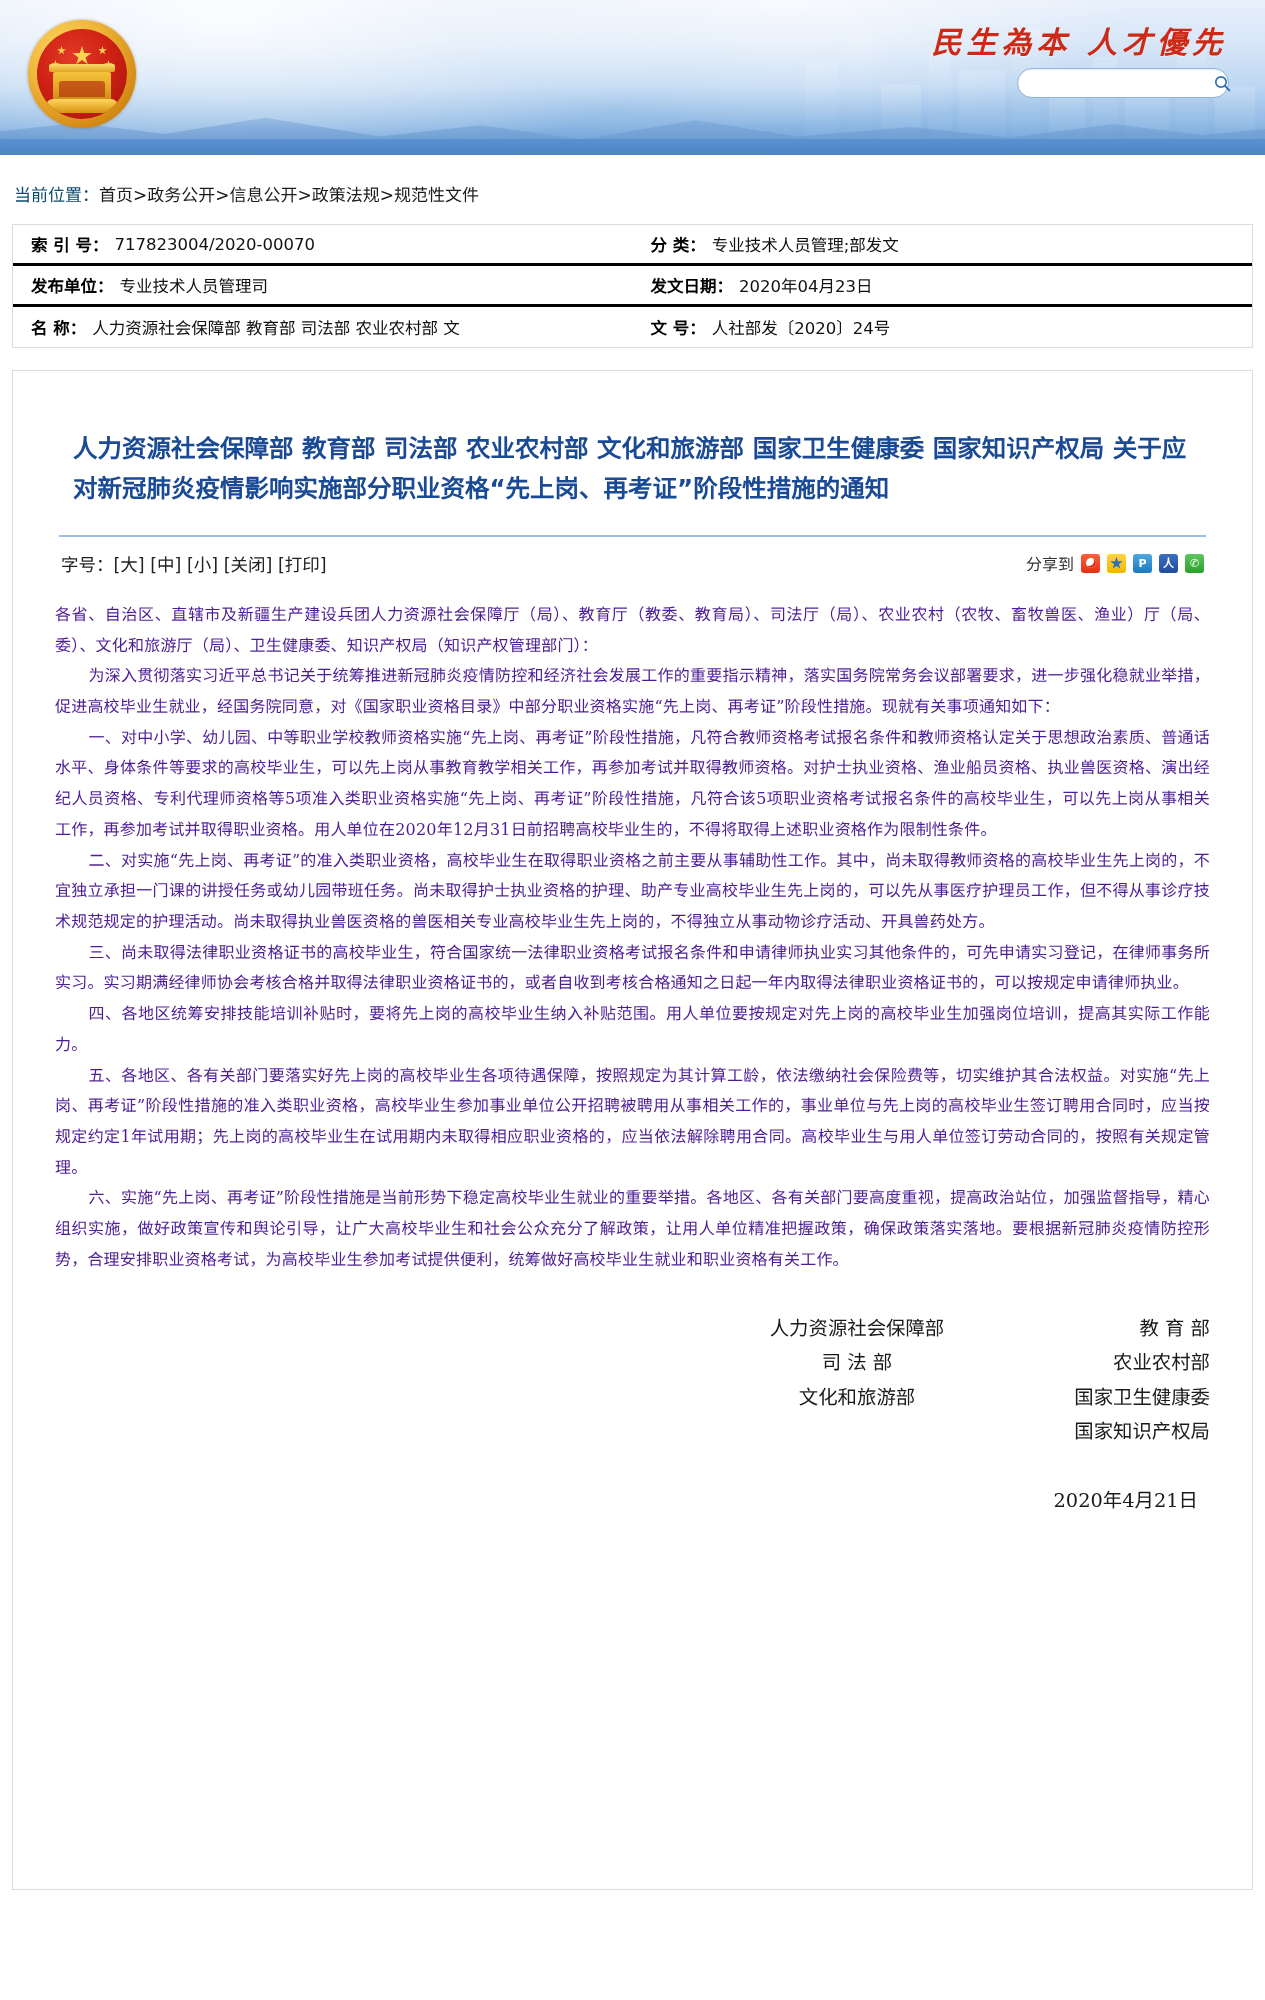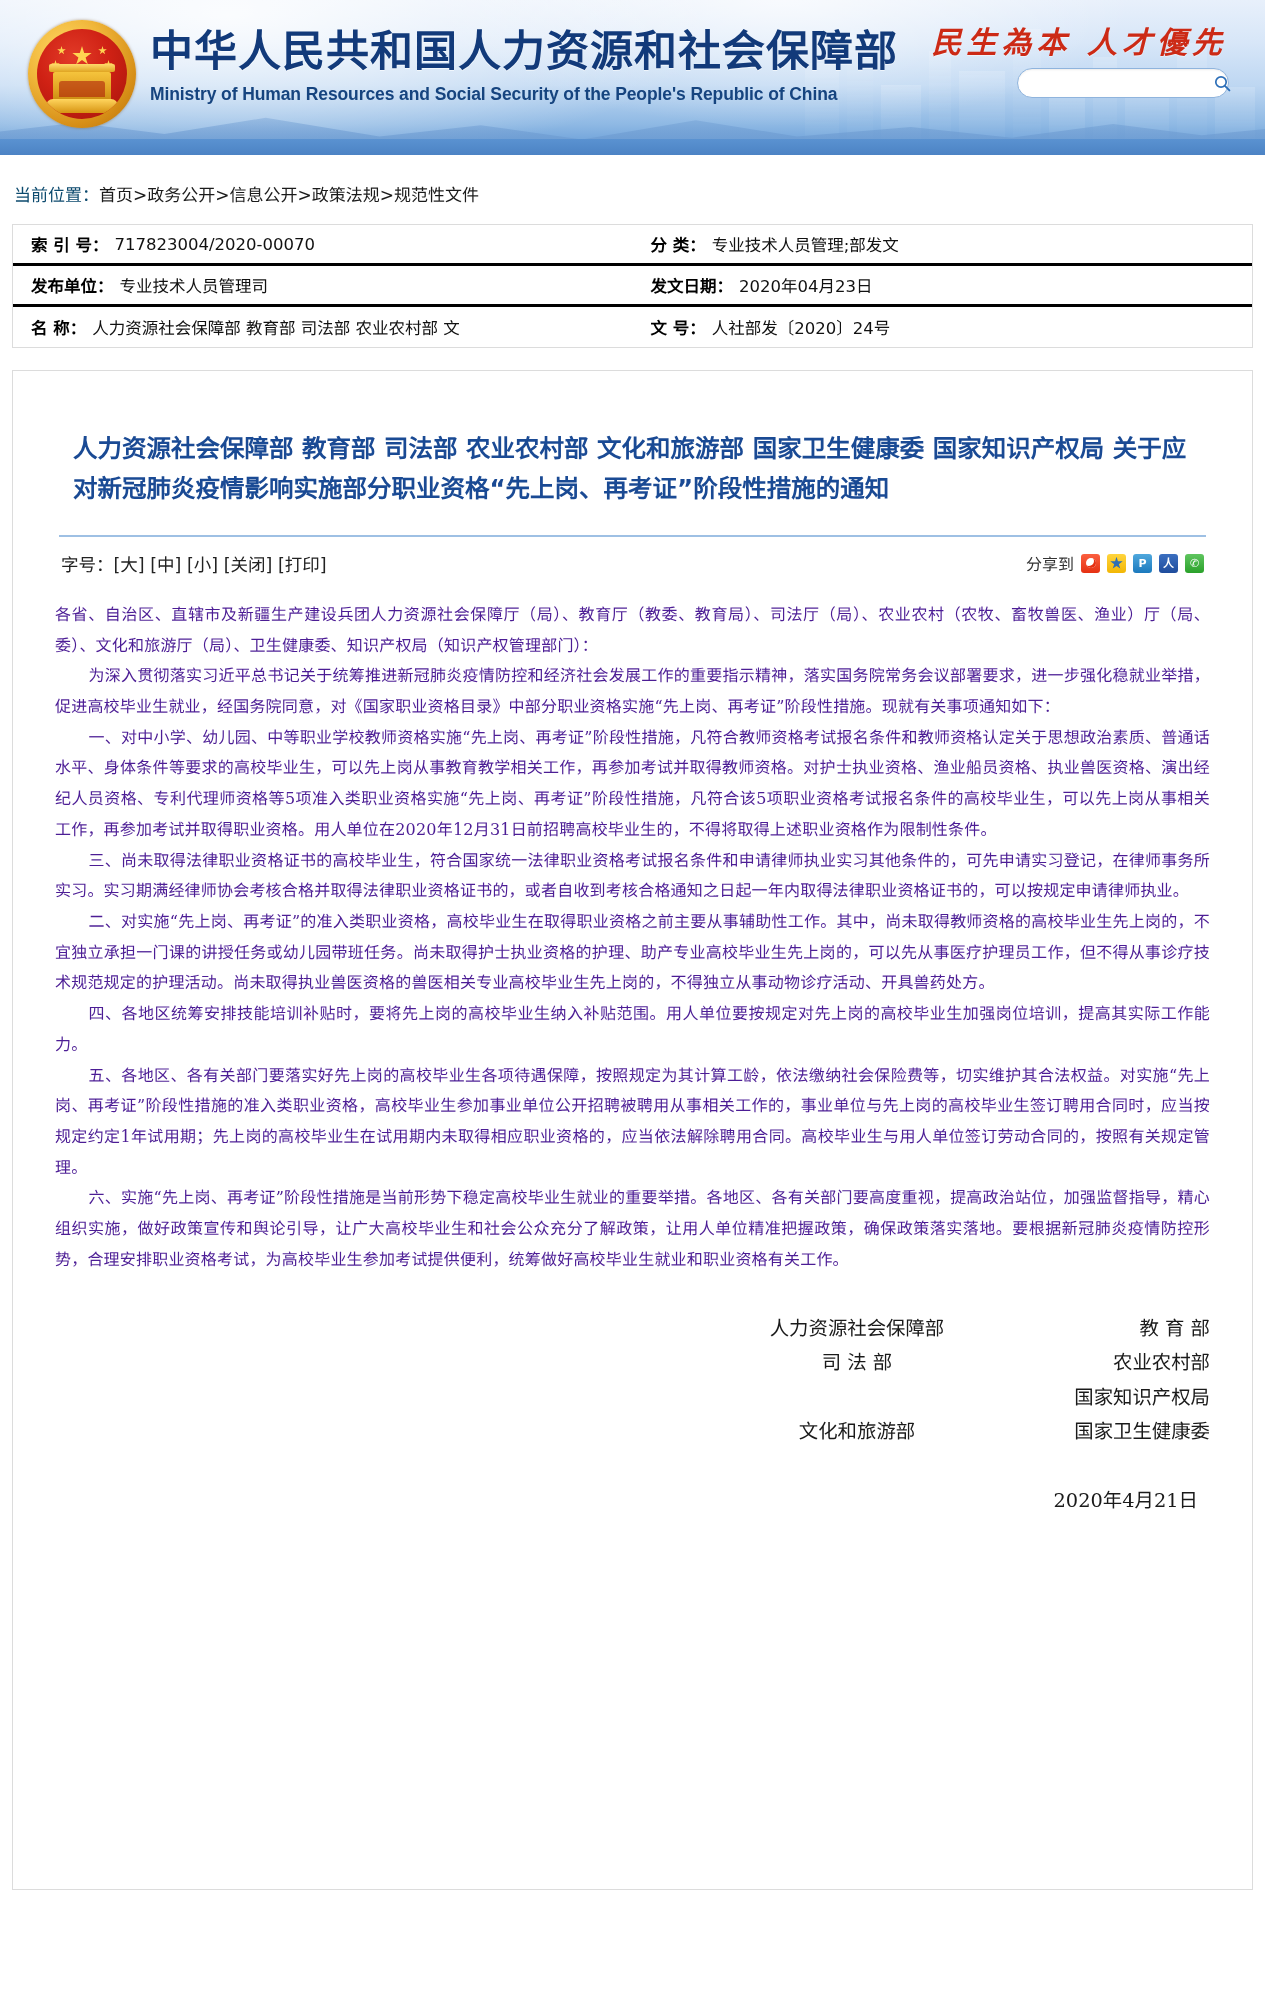--- a/index.html
+++ b/index.html
@@ -271,24 +271,20 @@
       <span class="star-big"></span>
       <span class="star-s s1"></span>
       <span class="star-s s2"></span>
       <span class="star-s s3"></span>
       <span class="star-s s4"></span>
       <span class="gate"></span>
       <span class="cogs"></span>
     </div>
   </div>
 
-  <div class="hdr-titles">
-    <div class="hdr-cn">中华人民共和国人力资源和社会保障部</div>
-    <div class="hdr-en">Ministry of Human Resources and Social Security of the People's Republic of China</div>
-  </div>
 
   <div class="hdr-slogan">民生為本 人才優先</div>
 
   <div class="hdr-search">
     <input type="text" value="" placeholder="" style="">
     <span class="mag">
       <svg width="17" height="17" viewBox="0 0 17 17" aria-hidden="true">
         <circle cx="7" cy="7" r="5.2" fill="none" stroke="#2d6fb8" stroke-width="1.7"></circle>
         <line x1="10.9" y1="10.9" x2="15.4" y2="15.4" stroke="#2d6fb8" stroke-width="1.9" stroke-linecap="round"></line>
       </svg>
@@ -355,40 +351,40 @@
       <span class="share-ico ico-pengyou">P</span>
       <span class="share-ico ico-renren">人</span>
       <span class="share-ico ico-wechat">✆</span>
     </div>
   </div>
 
   <div class="body-text">
     <p>各省、自治区、直辖市及新疆生产建设兵团人力资源社会保障厅（局）、教育厅（教委、教育局）、司法厅（局）、农业农村（农牧、畜牧兽医、渔业）厅（局、委）、文化和旅游厅（局）、卫生健康委、知识产权局（知识产权管理部门）：</p>
     <p class="indent">为深入贯彻落实习近平总书记关于统筹推进新冠肺炎疫情防控和经济社会发展工作的重要指示精神，落实国务院常务会议部署要求，进一步强化稳就业举措，促进高校毕业生就业，经国务院同意，对《国家职业资格目录》中部分职业资格实施“先上岗、再考证”阶段性措施。现就有关事项通知如下：</p>
     <p class="indent">一、对中小学、幼儿园、中等职业学校教师资格实施“先上岗、再考证”阶段性措施，凡符合教师资格考试报名条件和教师资格认定关于思想政治素质、普通话水平、身体条件等要求的高校毕业生，可以先上岗从事教育教学相关工作，再参加考试并取得教师资格。对护士执业资格、渔业船员资格、执业兽医资格、演出经纪人员资格、专利代理师资格等5项准入类职业资格实施“先上岗、再考证”阶段性措施，凡符合该5项职业资格考试报名条件的高校毕业生，可以先上岗从事相关工作，再参加考试并取得职业资格。用人单位在2020年12月31日前招聘高校毕业生的，不得将取得上述职业资格作为限制性条件。</p>
+    <p class="indent">二、对实施“先上岗、再考证”的准入类职业资格，高校毕业生在取得职业资格之前主要从事辅助性工作。其中，尚未取得教师资格的高校毕业生先上岗的，不宜独立承担一门课的讲授任务或幼儿园带班任务。尚未取得护士执业资格的护理、助产专业高校毕业生先上岗的，可以先从事医疗护理员工作，但不得从事诊疗技术规范规定的护理活动。尚未取得执业兽医资格的兽医相关专业高校毕业生先上岗的，不得独立从事动物诊疗活动、开具兽药处方。</p>
     <p class="indent">三、尚未取得法律职业资格证书的高校毕业生，符合国家统一法律职业资格考试报名条件和申请律师执业实习其他条件的，可先申请实习登记，在律师事务所实习。实习期满经律师协会考核合格并取得法律职业资格证书的，或者自收到考核合格通知之日起一年内取得法律职业资格证书的，可以按规定申请律师执业。</p>
-    <p class="indent">二、对实施“先上岗、再考证”的准入类职业资格，高校毕业生在取得职业资格之前主要从事辅助性工作。其中，尚未取得教师资格的高校毕业生先上岗的，不宜独立承担一门课的讲授任务或幼儿园带班任务。尚未取得护士执业资格的护理、助产专业高校毕业生先上岗的，可以先从事医疗护理员工作，但不得从事诊疗技术规范规定的护理活动。尚未取得执业兽医资格的兽医相关专业高校毕业生先上岗的，不得独立从事动物诊疗活动、开具兽药处方。</p>
     <p class="indent">四、各地区统筹安排技能培训补贴时，要将先上岗的高校毕业生纳入补贴范围。用人单位要按规定对先上岗的高校毕业生加强岗位培训，提高其实际工作能力。</p>
     <p class="indent">五、各地区、各有关部门要落实好先上岗的高校毕业生各项待遇保障，按照规定为其计算工龄，依法缴纳社会保险费等，切实维护其合法权益。对实施“先上岗、再考证”阶段性措施的准入类职业资格，高校毕业生参加事业单位公开招聘被聘用从事相关工作的，事业单位与先上岗的高校毕业生签订聘用合同时，应当按规定约定1年试用期；先上岗的高校毕业生在试用期内未取得相应职业资格的，应当依法解除聘用合同。高校毕业生与用人单位签订劳动合同的，按照有关规定管理。</p>
     <p class="indent">六、实施“先上岗、再考证”阶段性措施是当前形势下稳定高校毕业生就业的重要举措。各地区、各有关部门要高度重视，提高政治站位，加强监督指导，精心组织实施，做好政策宣传和舆论引导，让广大高校毕业生和社会公众充分了解政策，让用人单位精准把握政策，确保政策落实落地。要根据新冠肺炎疫情防控形势，合理安排职业资格考试，为高校毕业生参加考试提供便利，统筹做好高校毕业生就业和职业资格有关工作。</p>
   </div>
 
   <div class="sign-block">
     <div class="sign-row">
       <span class="sign-left">人力资源社会保障部</span>
       <span class="sign-right">教 育 部</span>
     </div>
     <div class="sign-row">
       <span class="sign-left">司 法 部</span>
       <span class="sign-right">农业农村部</span>
     </div>
     <div class="sign-row">
+      <span class="sign-left">文化和旅游部</span>
+      <span class="sign-right">国家卫生健康委</span>
+    </div>
+    <div class="sign-row">
       <span class="sign-left"></span>
       <span class="sign-right">国家知识产权局</span>
     </div>
-    <div class="sign-row">
-      <span class="sign-left">文化和旅游部</span>
-      <span class="sign-right">国家卫生健康委</span>
-    </div>
     <div class="sign-date">2020年4月21日</div>
   </div>
 
 </div>
 
 </body></html>

